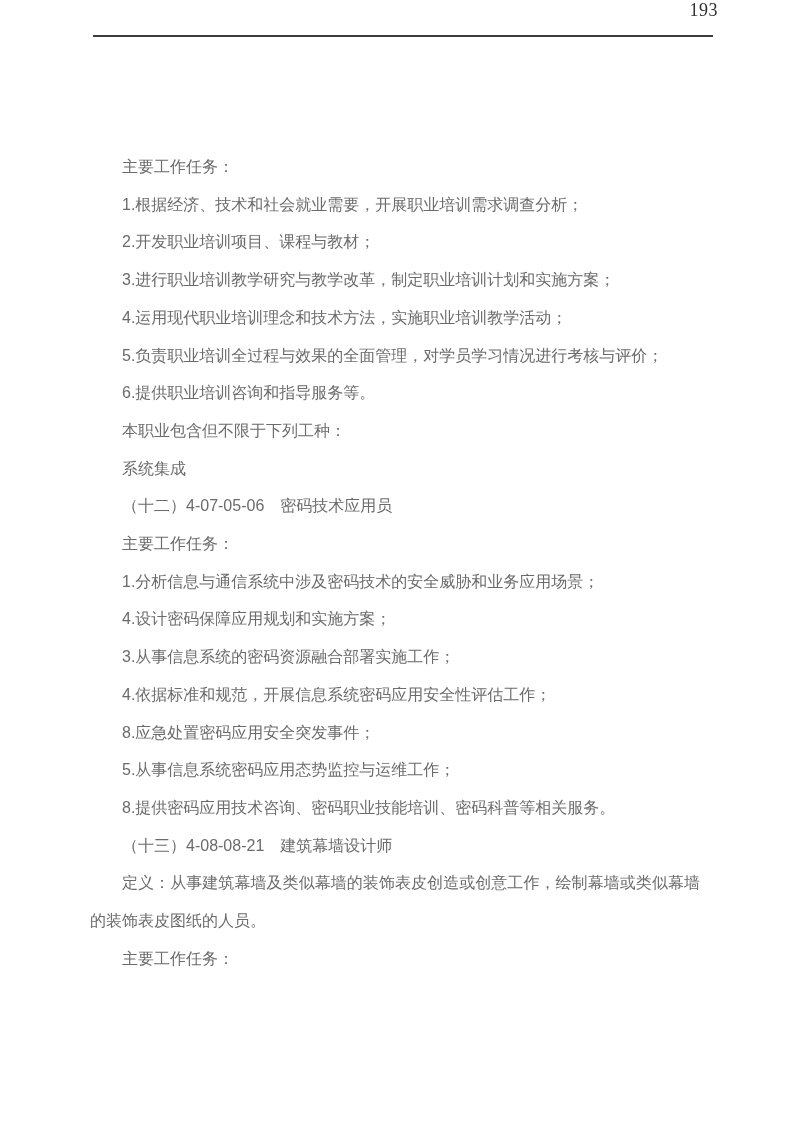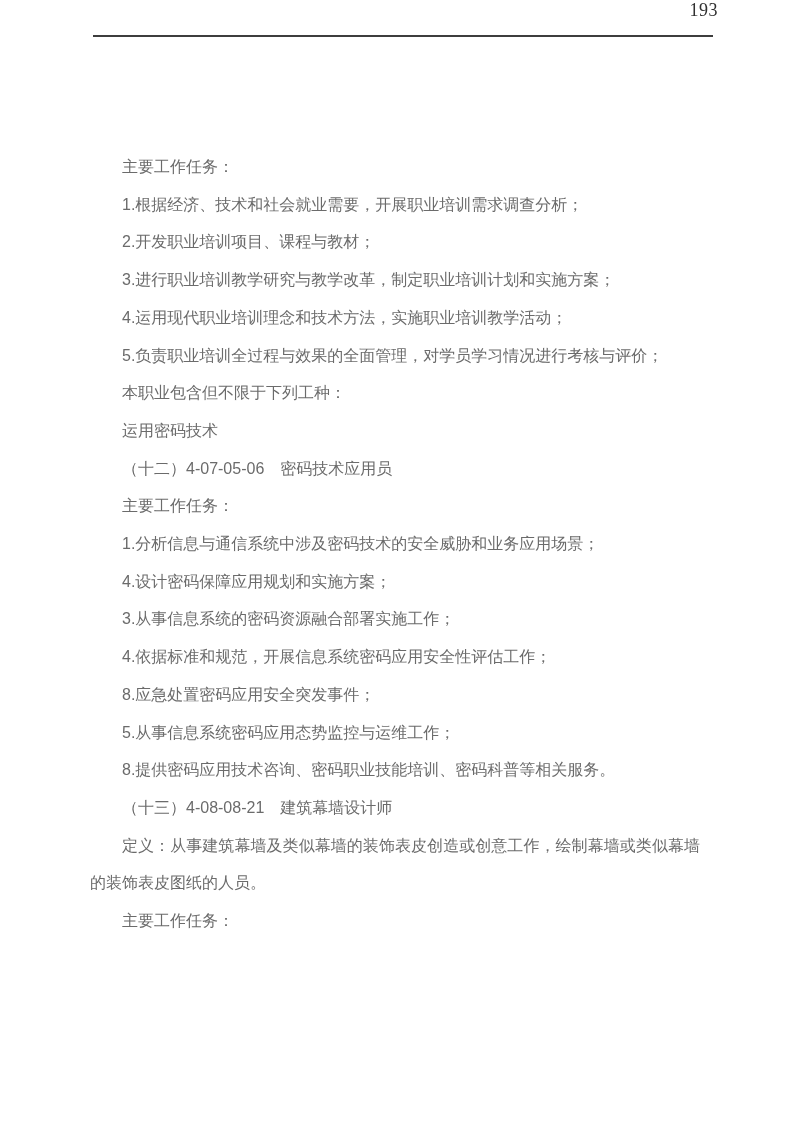--- a/index.html
+++ b/index.html
@@ -55,22 +55,23 @@
 <div class="page">
   <div class="page-number">193</div>
   <div class="header-rule"></div>
   <div class="doc-body">
       <p>主要工作任务：</p>
       <p>1.根据经济、技术和社会就业需要，开展职业培训需求调查分析；</p>
       <p>2.开发职业培训项目、课程与教材；</p>
       <p>3.进行职业培训教学研究与教学改革，制定职业培训计划和实施方案；</p>
       <p>4.运用现代职业培训理念和技术方法，实施职业培训教学活动；</p>
       <p>5.负责职业培训全过程与效果的全面管理，对学员学习情况进行考核与评价；</p>
+      <p>6.提供职业培训咨询和指导服务等。</p>
       <p>本职业包含但不限于下列工种：</p>
-      <p>运用密码技术</p>
+      <p>系统集成</p>
       <p>（十二）4-07-05-06　密码技术应用员</p>
       <p>主要工作任务：</p>
       <p>1.分析信息与通信系统中涉及密码技术的安全威胁和业务应用场景；</p>
       <p>4.设计密码保障应用规划和实施方案；</p>
       <p>3.从事信息系统的密码资源融合部署实施工作；</p>
       <p>4.依据标准和规范，开展信息系统密码应用安全性评估工作；</p>
       <p>8.应急处置密码应用安全突发事件；</p>
       <p>5.从事信息系统密码应用态势监控与运维工作；</p>
       <p>8.提供密码应用技术咨询、密码职业技能培训、密码科普等相关服务。</p>
       <p>（十三）4-08-08-21　建筑幕墙设计师</p>

